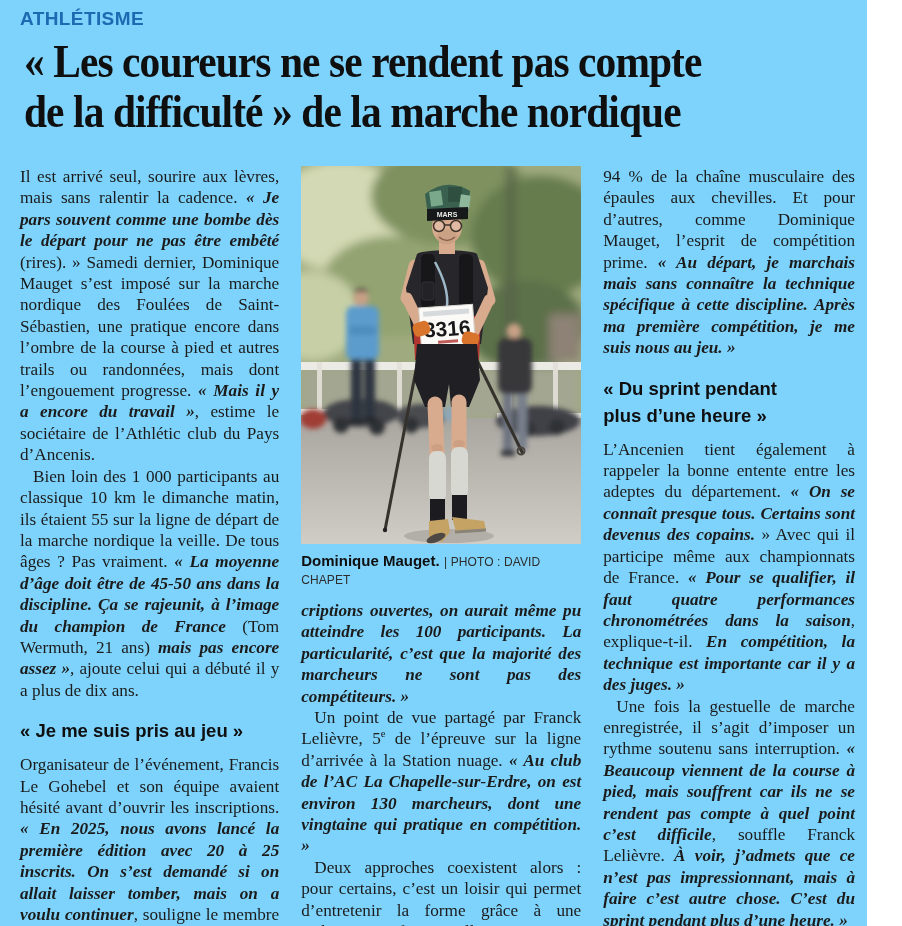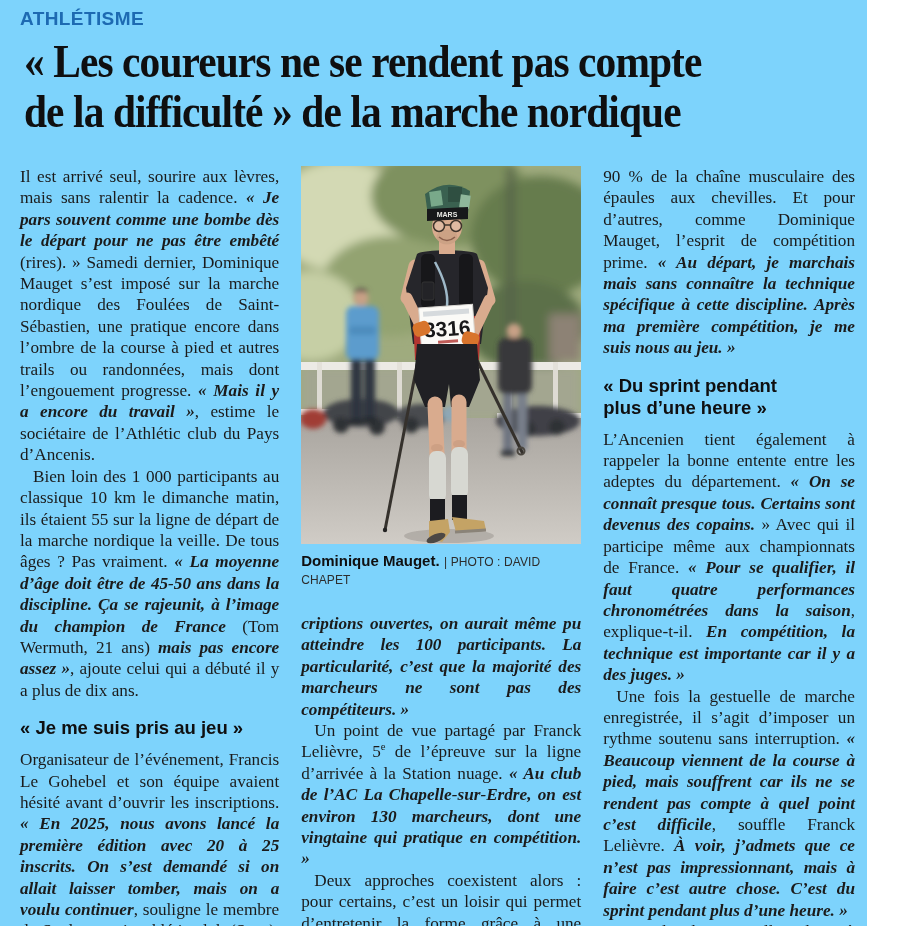--- a/index.html
+++ b/index.html
@@ -12,24 +12,24 @@
       font-weight:700;font-size:46px;line-height:50px;letter-spacing:-1px;
       color:#0f0f10;transform:scaleX(.9);transform-origin:0 50%;}
   .cols{display:flex;gap:22px;margin-top:29px;}
   .c1{width:278px;}.c2{width:280px;}.c3{width:270px;}
   p.body{font-size:17.2px;line-height:21.4px;color:#1b1b1b;text-align:justify;
          margin:0;hyphens:auto;}
   .ind{text-indent:13px;}
   .bi{font-weight:700;font-style:italic;}
   sup{font-size:.62em;line-height:0;}
   .subhead{font-family:"Liberation Sans",sans-serif;font-weight:700;font-size:18.5px;
-           line-height:22px;color:#0f0f10;margin:16px 0 10px 0;}
+           line-height:27px;color:#0f0f10;margin:16px 0 10px 0;}
   .pre{white-space:pre-line;}
   figure{margin:0;width:280px;height:378px;}
-  figcaption{margin:8px 0 25px 0;font-family:"Liberation Sans",sans-serif;}
+  figcaption{margin:8px 0 12px 0;font-family:"Liberation Sans",sans-serif;}
   .cap-name{font-weight:700;font-size:15px;color:#0f0f10;}
   .cap-credit{font-size:12px;color:#2d2d2d;letter-spacing:.1px;}
 </style>
 </head>
 <body>
 
 <div class="page">
 
   <div class="kicker">ATHLÉTISME</div>
 
@@ -191,21 +191,21 @@
       <figcaption>
         <span class="cap-name">Dominique Mauget.</span>
         <span class="cap-credit">| PHOTO : DAVID CHAPET</span>
       </figcaption>
       <p class="body" lang="fr"><span class="bi">criptions ouvertes, on aurait même pu atteindre les 100 participants. La particularité, c’est que la majorité des marcheurs ne sont pas des compétiteurs. »</span></p>
       <p class="body ind" lang="fr"><span>Un point de vue partagé par Franck Lelièvre, 5</span><sup>e</sup><span> de l’épreuve sur la ligne d’arrivée à la Station nuage. </span><span class="bi">« Au club de l’AC La Chapelle-sur-Erdre, on est environ 130 marcheurs, dont une vingtaine qui pratique en compétition. »</span></p>
       <p class="body ind" lang="fr"><span>Deux approches coexistent alors : pour certains, c’est un loisir qui permet d’entretenir la forme grâce à une technique qui fait travailler</span></p>
     </div>
 
     <div class="c3">
-      <p class="body" lang="fr"><span>90 % de la chaîne musculaire des épaules aux chevilles. Et pour d’autres, comme Dominique Mauget, l’esprit de compétition prime. </span><span class="bi">« Au départ, je marchais mais sans connaître la technique spécifique à cette discipline. Après ma première compétition, je me suis nous au jeu. »</span></p>
+      <p class="body" lang="fr"><span>94 % de la chaîne musculaire des épaules aux chevilles. Et pour d’autres, comme Dominique Mauget, l’esprit de compétition prime. </span><span class="bi">« Au départ, je marchais mais sans connaître la technique spécifique à cette discipline. Après ma première compétition, je me suis nous au jeu. »</span></p>
       <h3 class="subhead pre">« Du sprint pendant
 plus d’une heure »</h3>
       <p class="body" lang="fr"><span>L’Ancenien tient également à rappeler la bonne entente entre les adeptes du département. </span><span class="bi">« On se connaît presque tous. Certains sont devenus des copains. </span><span>» Avec qui il participe même aux championnats de France. </span><span class="bi">« Pour se qualifier, il faut quatre performances chronométrées dans la saison</span><span>, explique-t-il. </span><span class="bi">En compétition, la technique est importante car il y a des juges. »</span></p>
       <p class="body ind" lang="fr"><span>Une fois la gestuelle de marche enregistrée, il s’agit d’imposer un rythme soutenu sans interruption. </span><span class="bi">« Beaucoup viennent de la course à pied, mais souffrent car ils ne se rendent pas compte à quel point c’est difficile</span><span>, souffle Franck Lelièvre. </span><span class="bi">À voir, j’admets que ce n’est pas impressionnant, mais à faire c’est autre chose. C’est du sprint pendant plus d’une heure. »</span></p>
       <p class="body ind" lang="fr"><span>Avec des distances allant de 10 à 30 km en compétition, il y a tout intérêt à être bien préparé. Essayer, c’est l’adopter.</span></p>
     </div>
 
   </div>
 </div>
 

